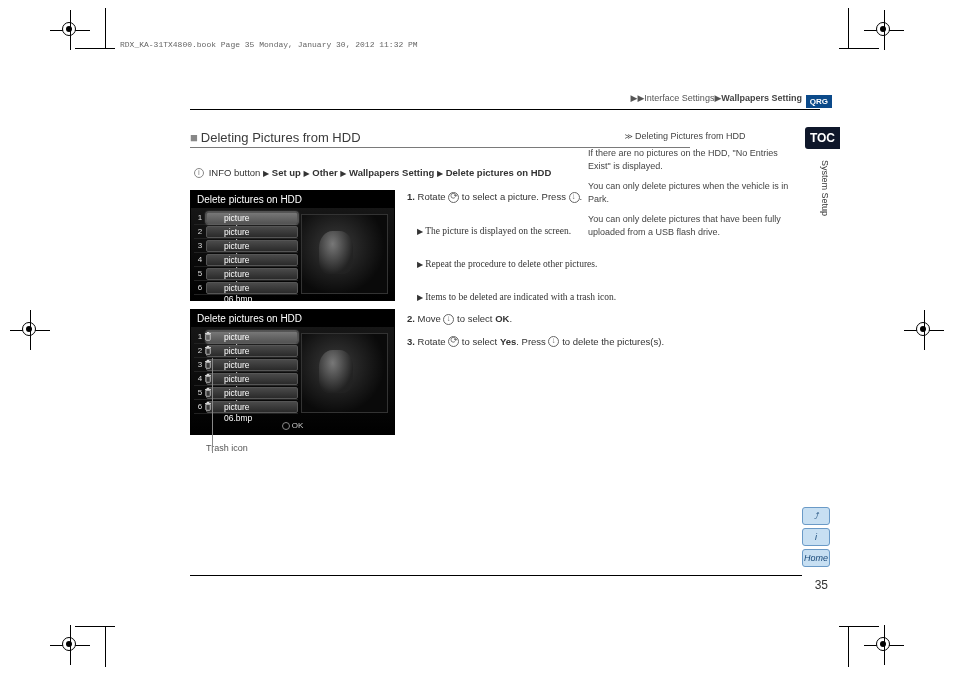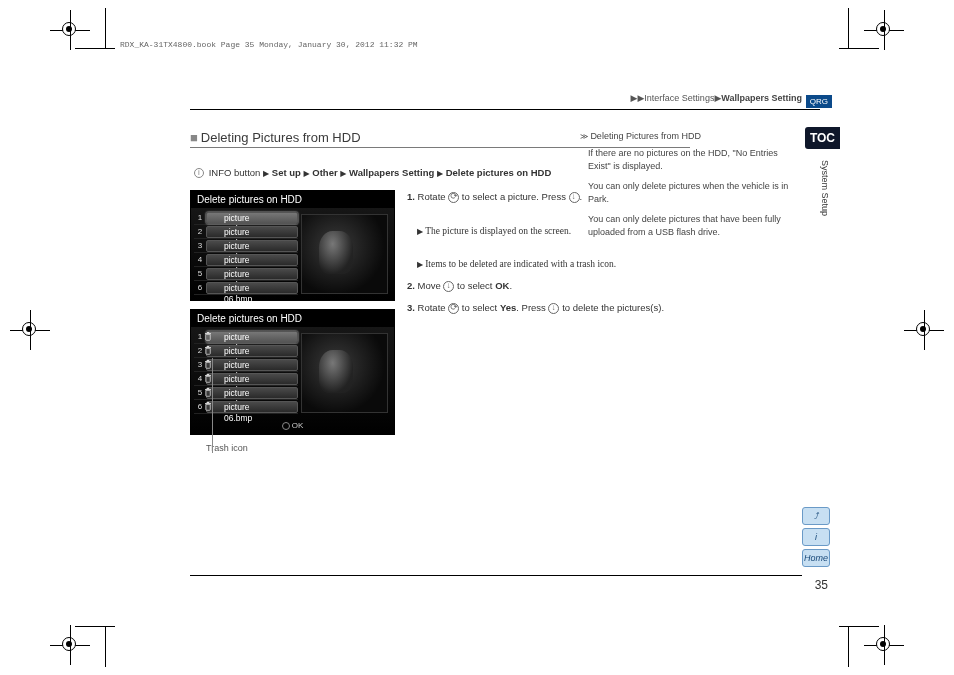--- a/index.html
+++ b/index.html
@@ -65,21 +65,21 @@
 
   .hr-top {
     position:absolute;
     top: 54px; left:70px; right:20px;
     border-top:1px solid #000;
   }
 
   
   .qrg-tab {
     position:absolute; right:8px; top:40px;
-    background:#0b4a8a; color:#fff; font-size:8px; font-weight:400;
+    background:#0b4a8a; color:#fff; font-size:8px; font-weight:700;
     padding:2px 4px;
   }
   .toc-tab {
     position:absolute; right:0px; top:72px;
     background:#0f172a; color:#fff; font-size:12px; font-weight:900;
     padding:4px 5px; border-radius:3px 0 0 3px;
   }
   .side-label {
     position:absolute; right:10px; top:105px;
     writing-mode: vertical-rl;
@@ -211,21 +211,21 @@
   
   .notes {
     position:absolute;
     left: 460px;
     top: 75px;
     width: 210px;
     font-size:9px;
     color:#444;
     line-height:1.45;
   }
-  .notes .nhead { font-size:9px; margin-bottom:4px; }
+  .notes .nhead { font-size:9px; margin-bottom:4px;text-align:center; }
   .notes .nhead .chev { font-size:8px; margin-right:2px; }
   .notes p { margin-bottom:7px; padding-left:8px; }
 
   svg.trash-svg { width:8px; height:9px; }
 </style>
 </head>
 <body>
 
 <div class="reg tl">
     <div class="circ"></div>
@@ -391,20 +391,21 @@
       </div>
 
       <div class="right-col">
         <div class="step">
           <span class="n">1.</span>
           <span>Rotate</span>
           <span class="dial"></span>
           <span>to select a picture. Press</span>
           <span class="push"></span><span>.</span>
           <div class="sub"><span class="tri">▶</span><span>The picture is displayed on the screen.</span></div>
+          <div class="sub"><span class="tri">▶</span><span>Repeat the procedure to delete other pictures.</span></div>
           <div class="sub"><span class="tri">▶</span><span>Items to be deleted are indicated with a trash icon.</span></div>
         </div>
 
         <div class="step">
           <span class="n">2.</span>
           <span>Move</span>
           <span class="push"></span>
           <span>to select</span>
           <b>OK</b><span>.</span>
         </div>

